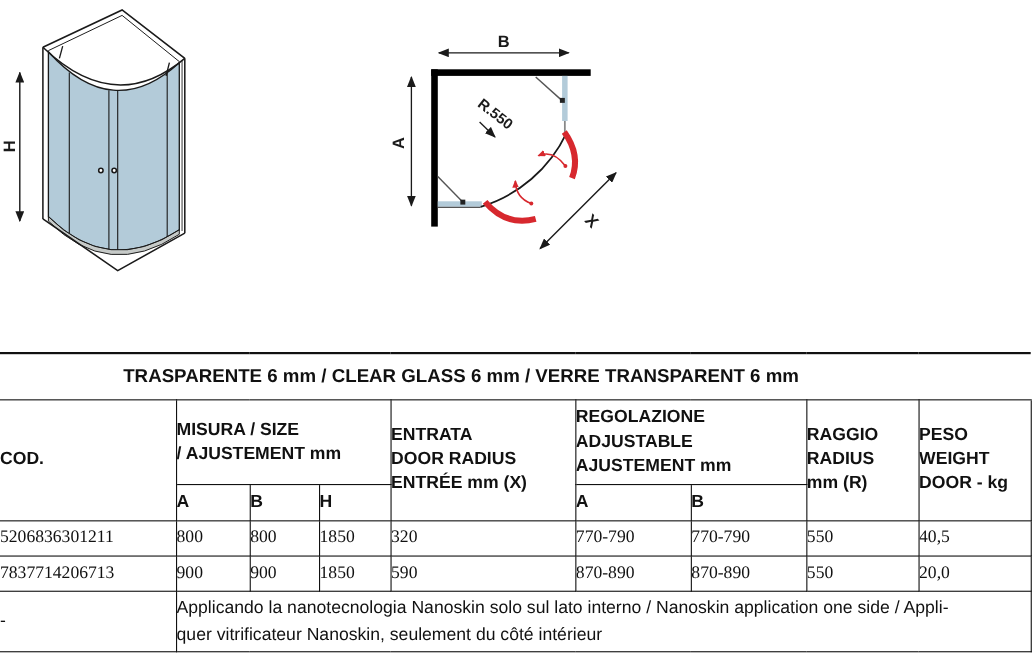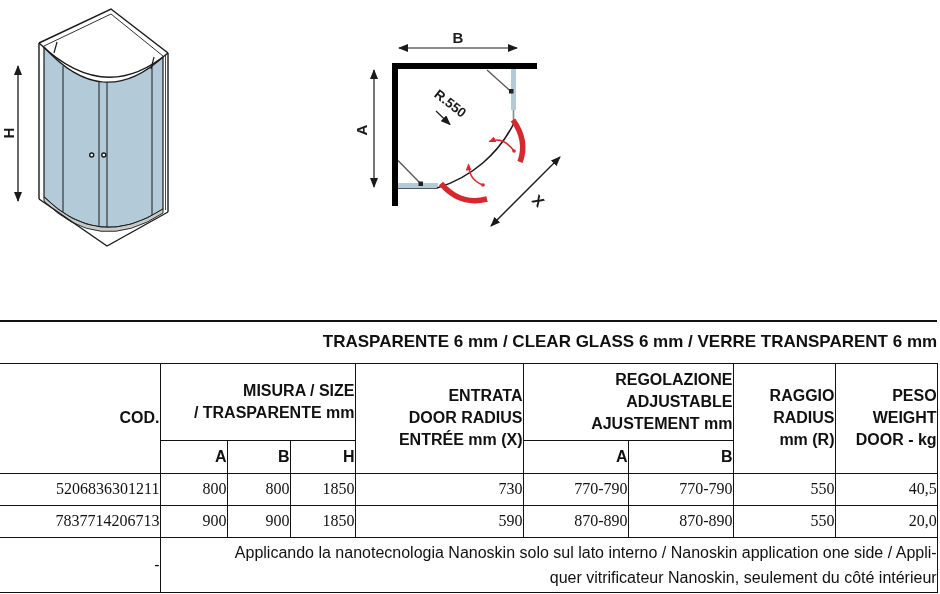--- a/index.html
+++ b/index.html
@@ -8,21 +8,21 @@
     font-family:"Liberation Sans",sans-serif;color:#111;
   }
   svg text{font-family:"Liberation Sans",sans-serif;font-weight:bold;fill:#1a1a1a;}
 
   
   table.spec{
     position:absolute;left:0;top:320px;width:937px;
     border-collapse:collapse;table-layout:fixed;
   }
   table.spec td{
-    border:1px solid #111;padding:0;text-align:right;vertical-align:middle;
+    border:1px solid #111;padding:0;text-align:left;vertical-align:middle;
     font-size:16px;color:#111;overflow:hidden;
   }
   tr.title-row{height:42px;}
   tr.title-row td{
     border:none;border-top:2px solid #111;border-bottom:1px solid #111;
     font-weight:bold;font-size:17px;padding-left:112px;
   }
   tr.head-row{height:77px;}
   tr.sub-row{height:33px;}
   tr.data-row{height:32px;font-family:Liberation Serif, serif;}
@@ -136,21 +136,21 @@
         <col style="width:102px">
       <col style="width:102px">
     </colgroup>
     <tbody>
         <tr class="title-row">
       <td colspan="9">TRASPARENTE 6 mm / CLEAR GLASS 6 mm / VERRE TRANSPARENT 6 mm</td>
     </tr>
     <tr class="head-row">
       <td class="hc" rowspan="2">COD.</td>
       <td class="hc pre" colspan="3">MISURA / SIZE
-/ TRASPARENTE mm</td>
+/ AJUSTEMENT mm</td>
       <td class="hc pre" rowspan="2">ENTRATA
 DOOR RADIUS
 ENTRÉE mm (X)</td>
       <td class="hc pre" colspan="2">REGOLAZIONE
 ADJUSTABLE
 AJUSTEMENT mm</td>
       <td class="hc pre" rowspan="2">RAGGIO
 RADIUS
 mm (R)</td>
       <td class="hc pre" rowspan="2">PESO
@@ -162,21 +162,21 @@
       <td class="sub">B</td>
       <td class="sub">H</td>
       <td class="sub">A</td>
       <td class="sub">B</td>
     </tr>
     <tr class="data-row">
       <td>5206836301211</td>
       <td>800</td>
       <td>800</td>
       <td>1850</td>
-      <td>730</td>
+      <td>320</td>
       <td>770-790</td>
       <td>770-790</td>
       <td>550</td>
       <td>40,5</td>
     </tr>
     <tr class="data-row">
       <td>7837714206713</td>
       <td>900</td>
       <td>900</td>
       <td>1850</td>

